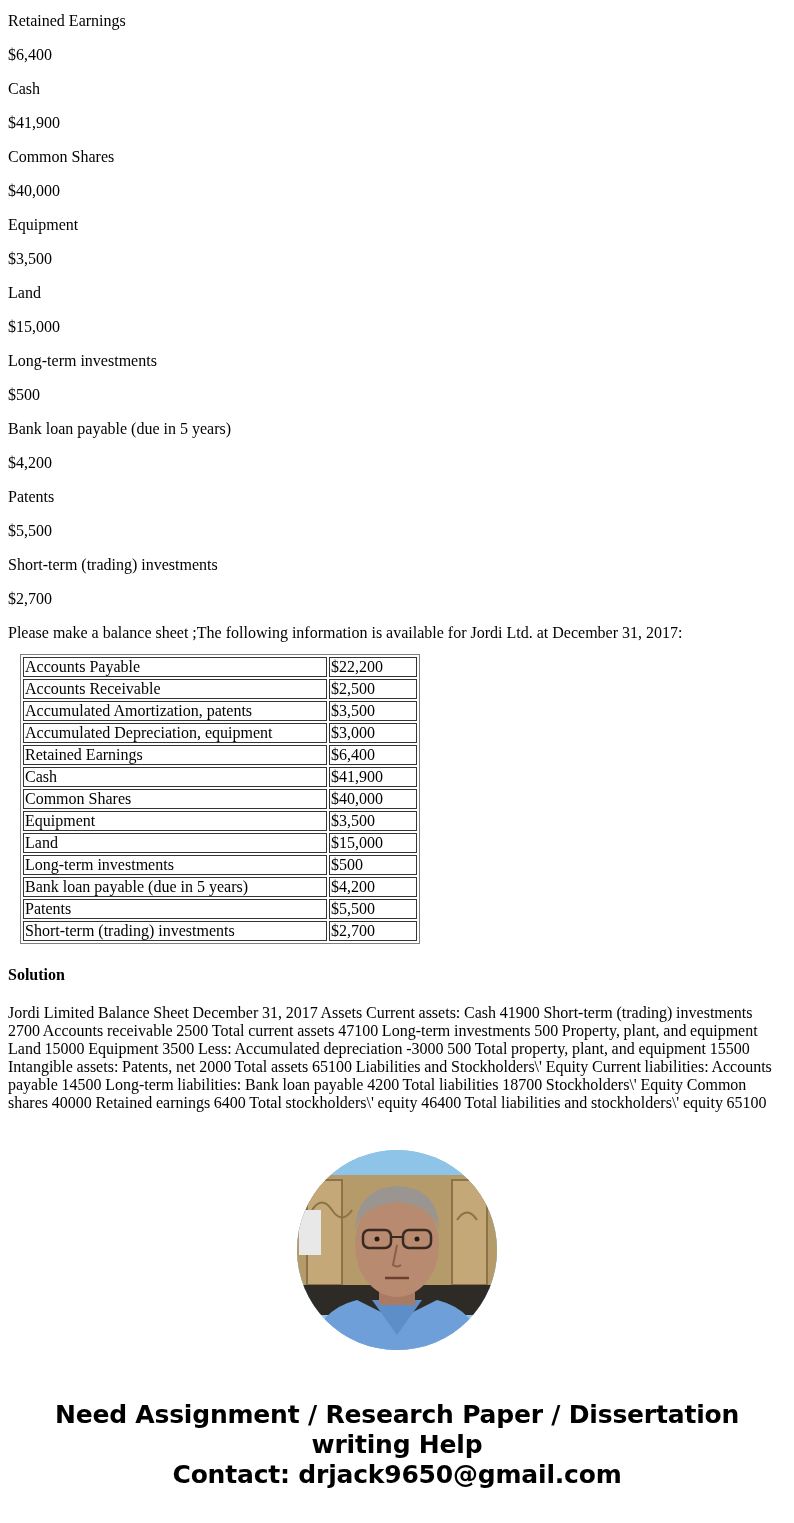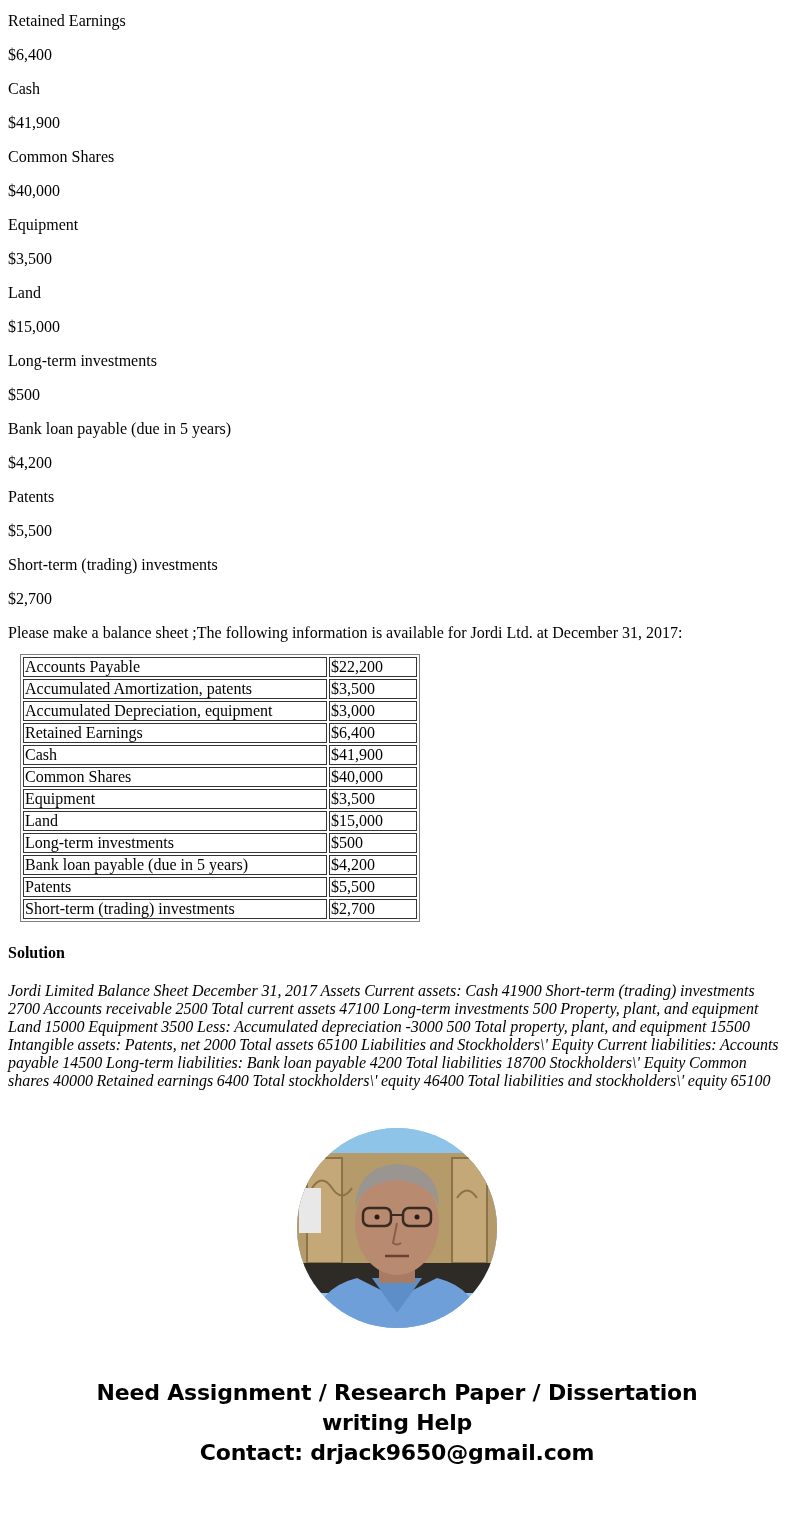--- a/index.html
+++ b/index.html
@@ -44,40 +44,39 @@
     h3.solution-heading {
       font-size: 16px;
       font-weight: bold;
       margin: 20px 0 18px 0;
       line-height: 22px;
     }
     p.solution-text {
       margin: 0;
       line-height: 18px;
       word-spacing: -0.3px;
-      font-style: italic;
     }
     .avatar-wrap {
       display: flex;
       justify-content: center;
       margin-top: 38px;
     }
     .avatar {
       width: 200px;
       height: 200px;
       border-radius: 50%;
       overflow: hidden;
       position: relative;
       background: #8fb8d8;
     }
     .promo {
       text-align: center;
       font-family: "DejaVu Sans", sans-serif;
       font-weight: bold;
-      font-size: 22px;
+      font-size: 25px;
       line-height: 30px;
       margin-top: 50px;
       padding: 0 20px;
       letter-spacing: -0.2px;
     }
     .promo div { margin: 0; }
   </style>
 </head>
 <body>
 
@@ -106,20 +105,24 @@
 
   <p class="intro">Please make a balance sheet ;The following information is available for Jordi Ltd. at December 31, 2017:</p>
 
   <table class="data">
     <tbody>
       <tr>
         <td class="label">Accounts Payable</td>
         <td class="value">$22,200</td>
       </tr>
       <tr>
+        <td class="label">Accounts Receivable</td>
+        <td class="value">$2,500</td>
+      </tr>
+      <tr>
         <td class="label">Accumulated Amortization, patents</td>
         <td class="value">$3,500</td>
       </tr>
       <tr>
         <td class="label">Accumulated Depreciation, equipment</td>
         <td class="value">$3,000</td>
       </tr>
       <tr>
         <td class="label">Retained Earnings</td>
         <td class="value">$6,400</td>

